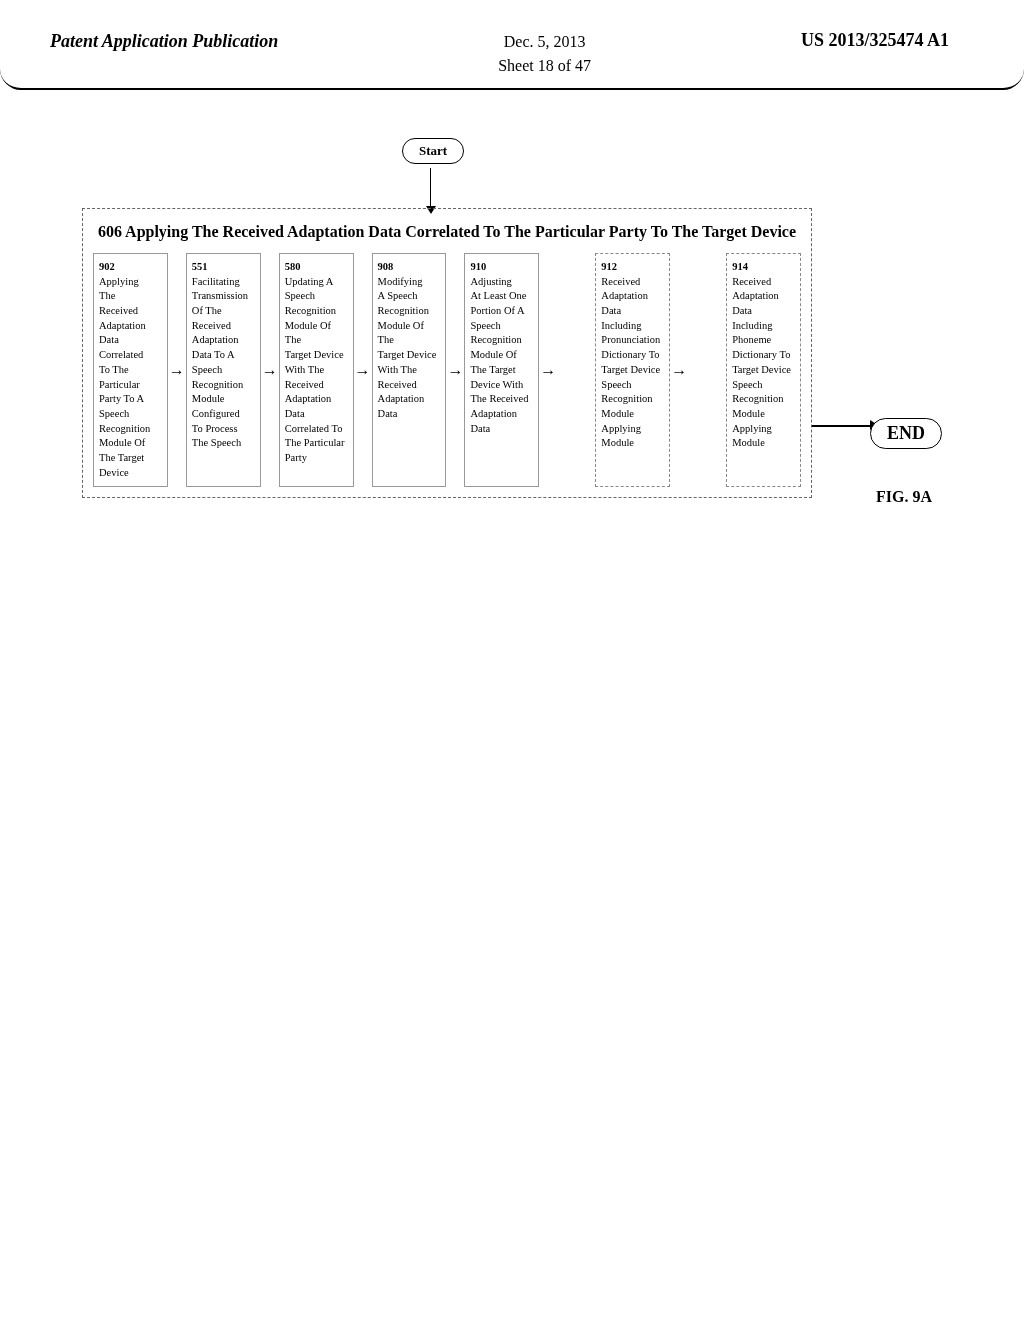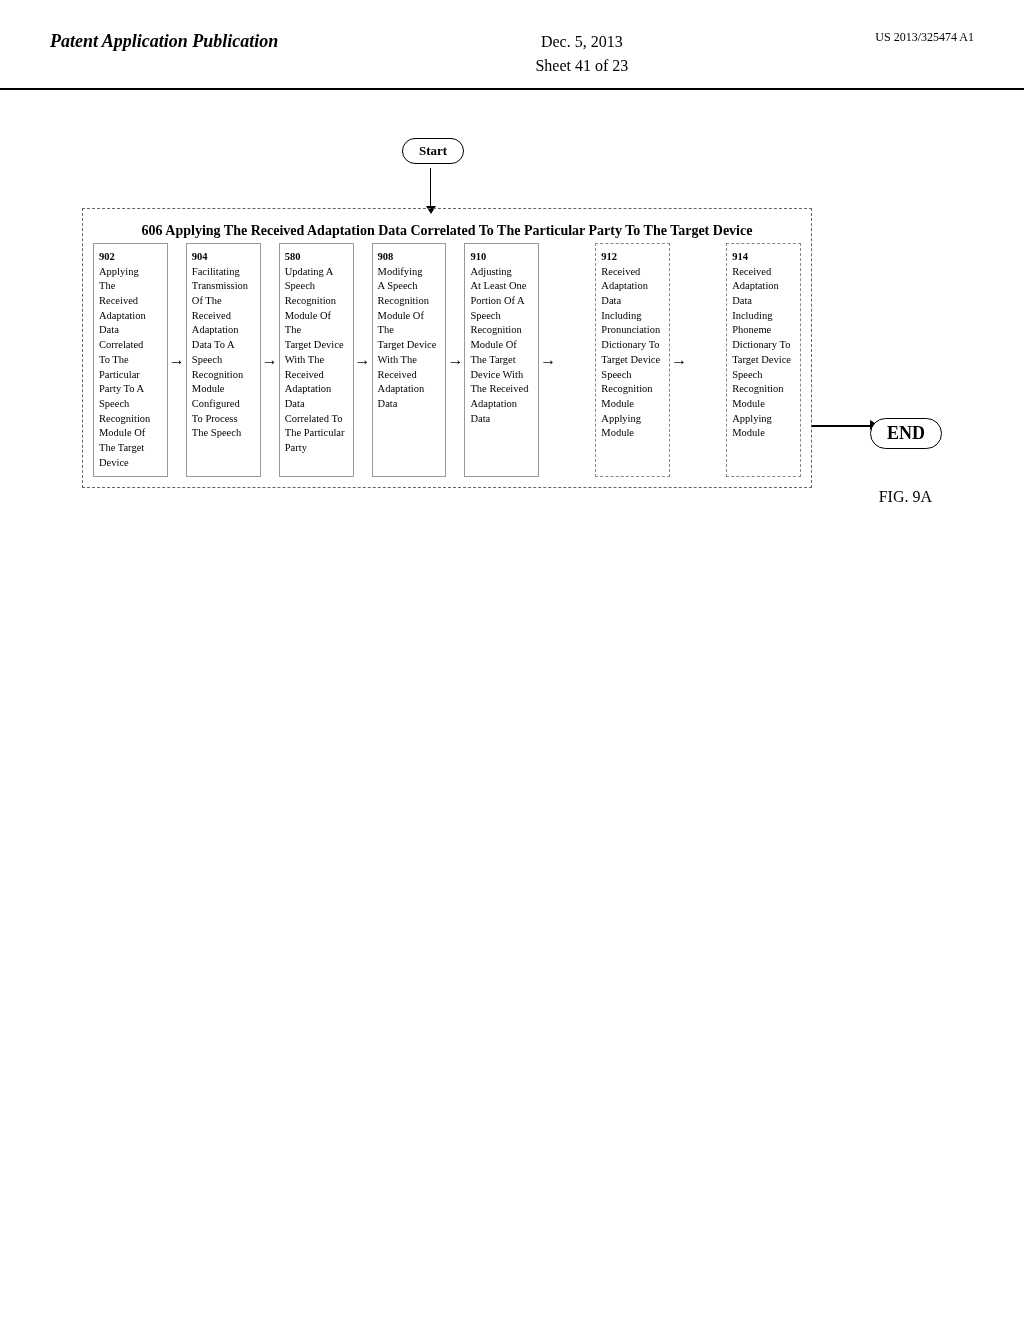--- a/index.html
+++ b/index.html
@@ -10,39 +10,40 @@
       font-family: 'Times New Roman', Times, serif;
       position: relative;
       overflow: hidden;
     }
 
     
     .header {
       display: flex;
       justify-content: space-between;
       align-items: flex-start;
-      padding: 30px 50px 10px 50px;
+      padding: 30px 75px 10px 50px;
       border-bottom: 2px solid #000;
+      border-radius: 21px;
     }
     .header-left {
       font-size: 18px;
       font-weight: bold;
       font-style: italic;
       max-width: 380px;
       line-height: 1.3;
     }
     .header-center {
       font-size: 16px;
       text-align: center;
       line-height: 1.5;
       margin-left: 10px;
     }
     .header-right {
-      font-size: 12px;
-      font-weight: normal;
+      font-size: 18px;
+      font-weight: bold;
       text-align: right;
     }
 
     
     .content {
       padding: 48px 30px 20px 30px;
       display: flex;
       justify-content: center;
     }
 
@@ -90,23 +91,24 @@
       border: 1.5px dashed #666;
       position: absolute;
       top: 70px;
       left: 0;
       width: 730px;
       padding: 10px;
     }
 
     
     .outer-title {
-      font-size: 14px;
+      font-size: 16px;
       font-weight: bold;
       text-align: center;
+      margin-bottom: 8px;
       padding: 4px;
     }
 
     
     .hflow {
       display: flex;
       flex-direction: row;
       gap: 0;
       position: relative;
     }
@@ -169,36 +171,36 @@
       border-bottom: 5px solid transparent;
       border-left: 8px solid #000;
     }
 
     
     .fig-label {
       position: absolute;
       top: 350px;
       right: 10px;
       font-size: 16px;
-      font-weight: normal;
+      font-weight: bold;
     }
 
     .cell-number {
       font-weight: bold;
       display: block;
     }
   </style>
 </head>
 <body>
 
 <div class="header">
   <div class="header-left">Patent Application Publication</div>
   <div class="header-center">
     <span>Dec. 5, 2013</span><br>
-    <span>Sheet 41 of 23</span>
+    <span>Sheet 18 of 47</span>
   </div>
   <div class="header-right">US 2013/325474 A1</div>
 </div>
 
 <div class="content">
   <div class="flowchart-outer">
 
     <div class="start-oval">Start</div>
 
     <div class="arrow-down-start"></div>
@@ -209,21 +211,21 @@
       <div class="hflow">
 
         <div class="flow-cell">
           <span class="cell-number">902</span>
           <span>Applying<br>The<br>Received<br>Adaptation<br>Data<br>Correlated<br>To The<br>Particular<br>Party To A<br>Speech<br>Recognition<br>Module Of<br>The Target<br>Device</span>
         </div>
 
         <div class="cell-arrow">→</div>
 
         <div class="flow-cell">
-          <span class="cell-number">904</span>
+          <span class="cell-number">551</span>
           <span>Facilitating<br>Transmission<br>Of The<br>Received<br>Adaptation<br>Data To A<br>Speech<br>Recognition<br>Module<br>Configured<br>To Process<br>The Speech</span>
         </div>
 
         <div class="cell-arrow">→</div>
 
         <div class="flow-cell">
           <span class="cell-number">580</span>
           <span>Updating A<br>Speech<br>Recognition<br>Module Of The<br>Target Device<br>With The<br>Received<br>Adaptation<br>Data<br>Correlated To<br>The Particular<br>Party</span>
         </div>
 

